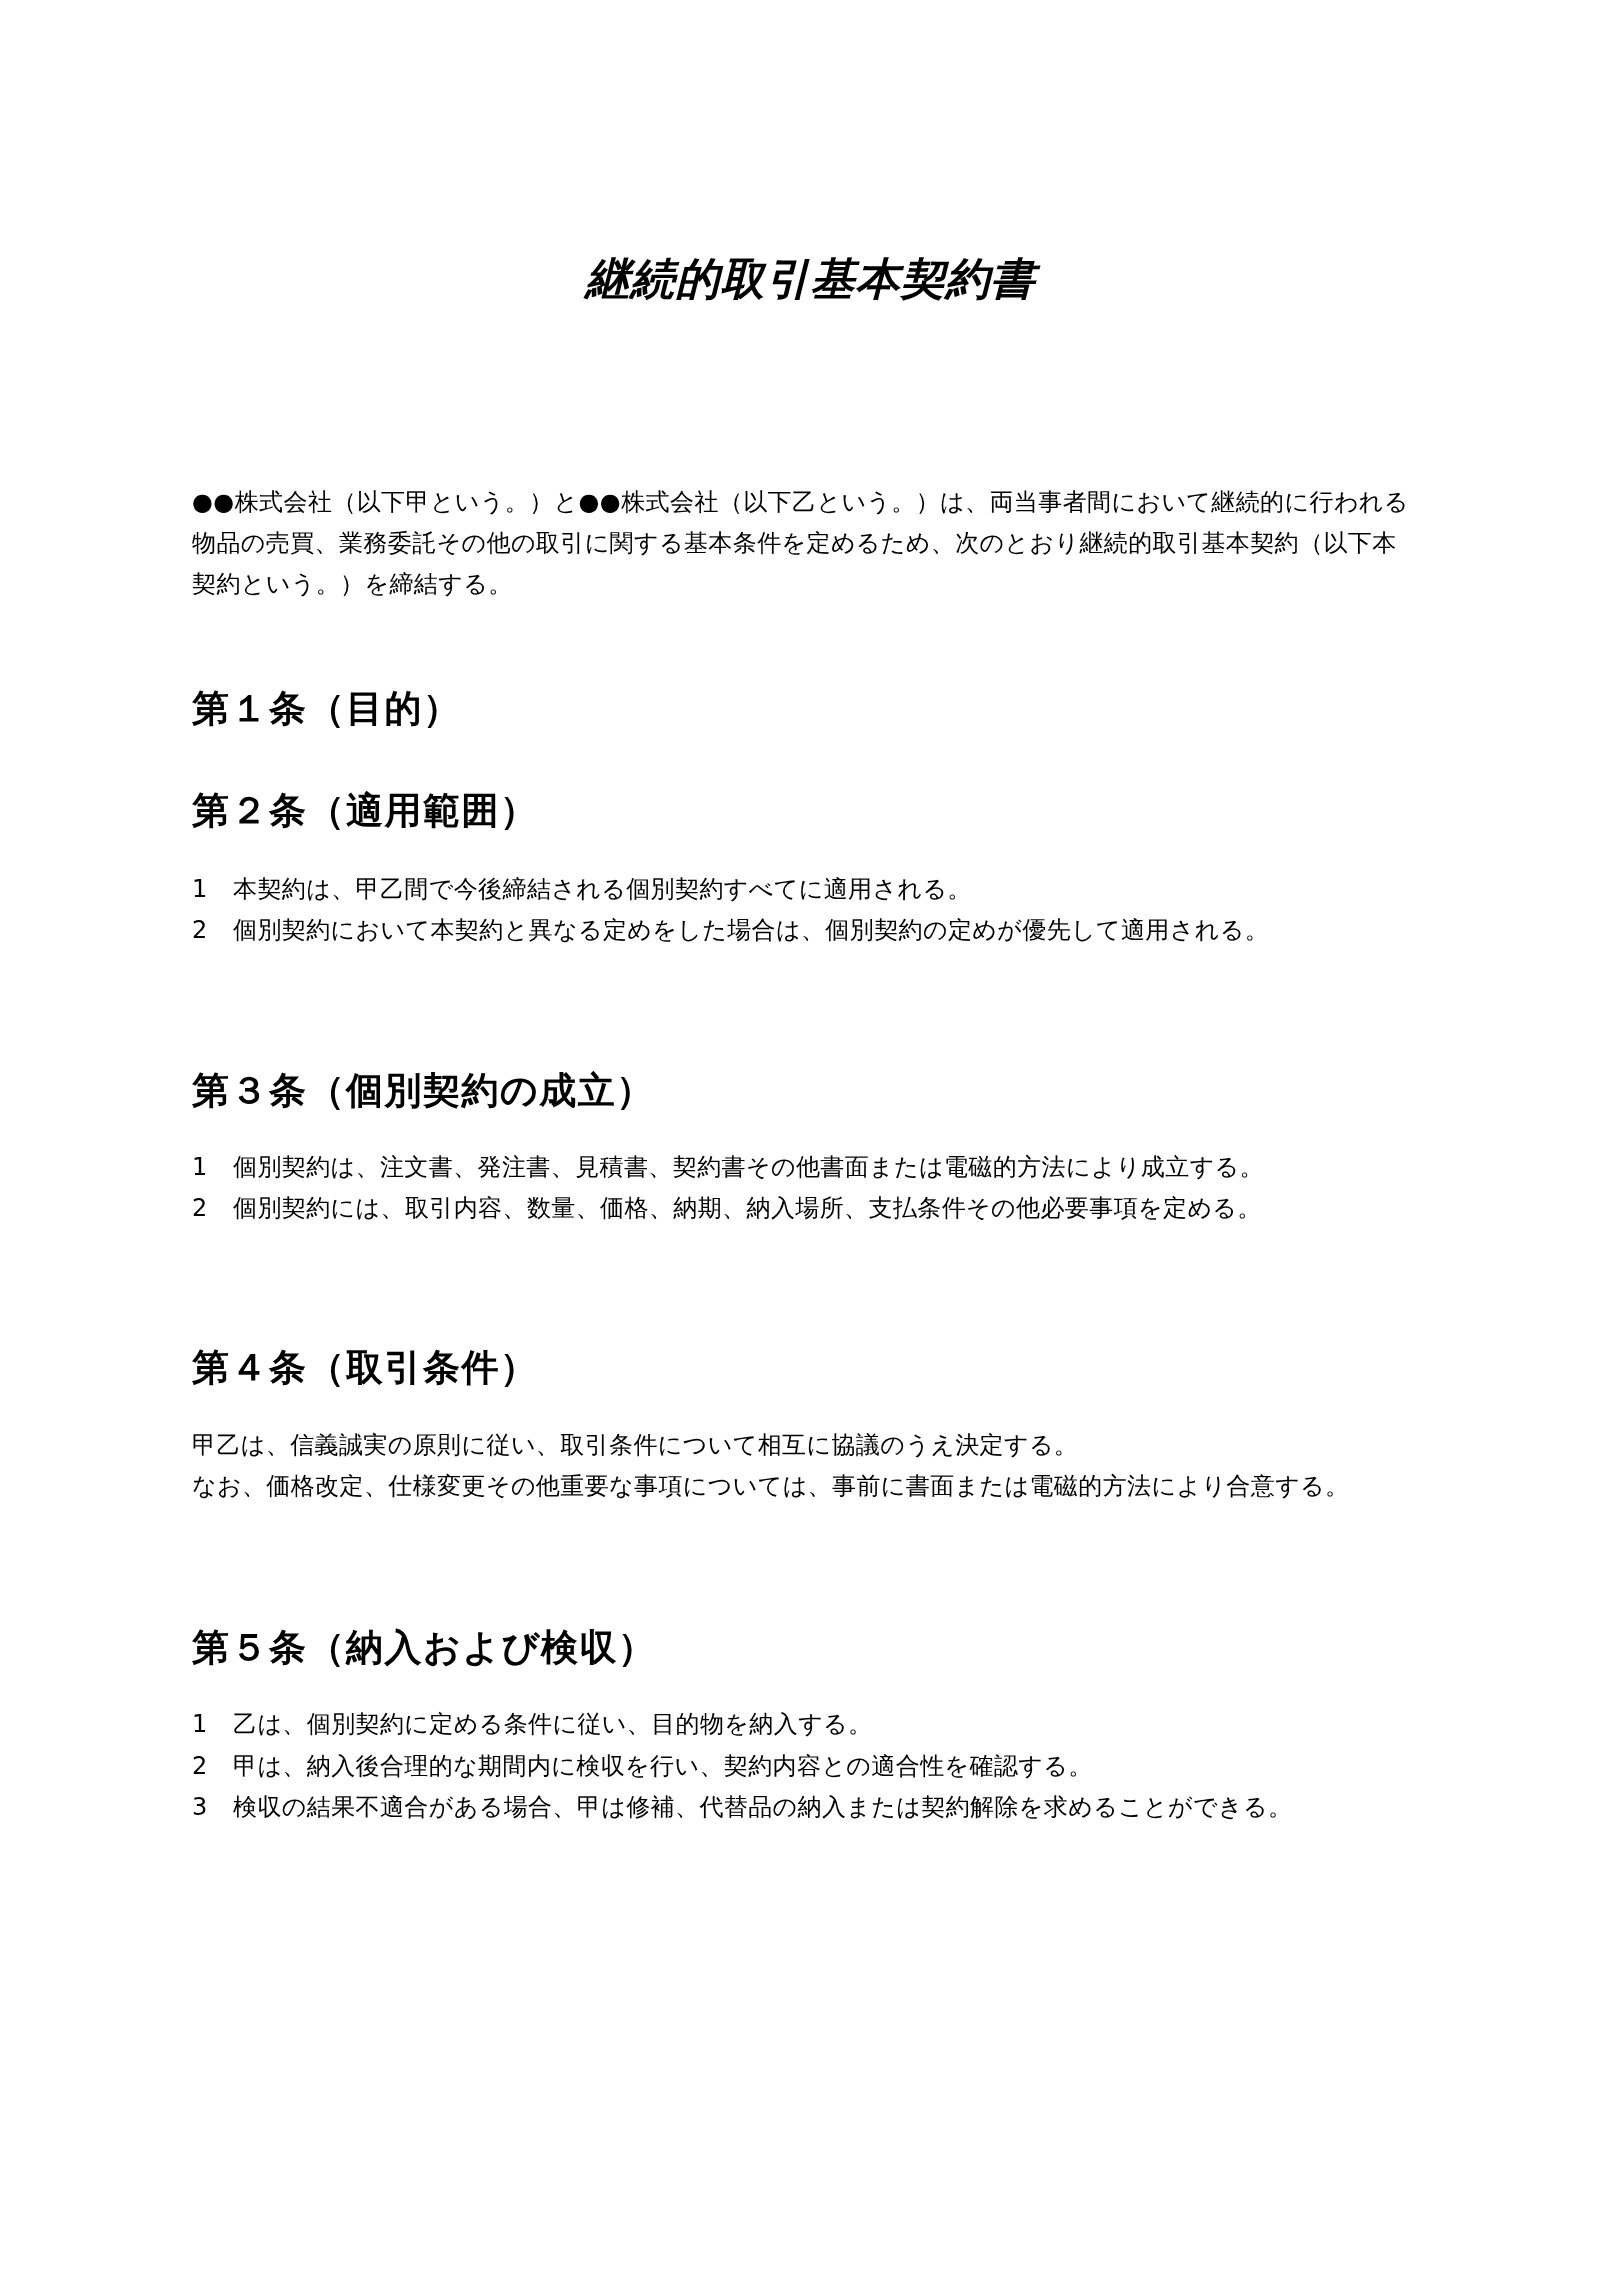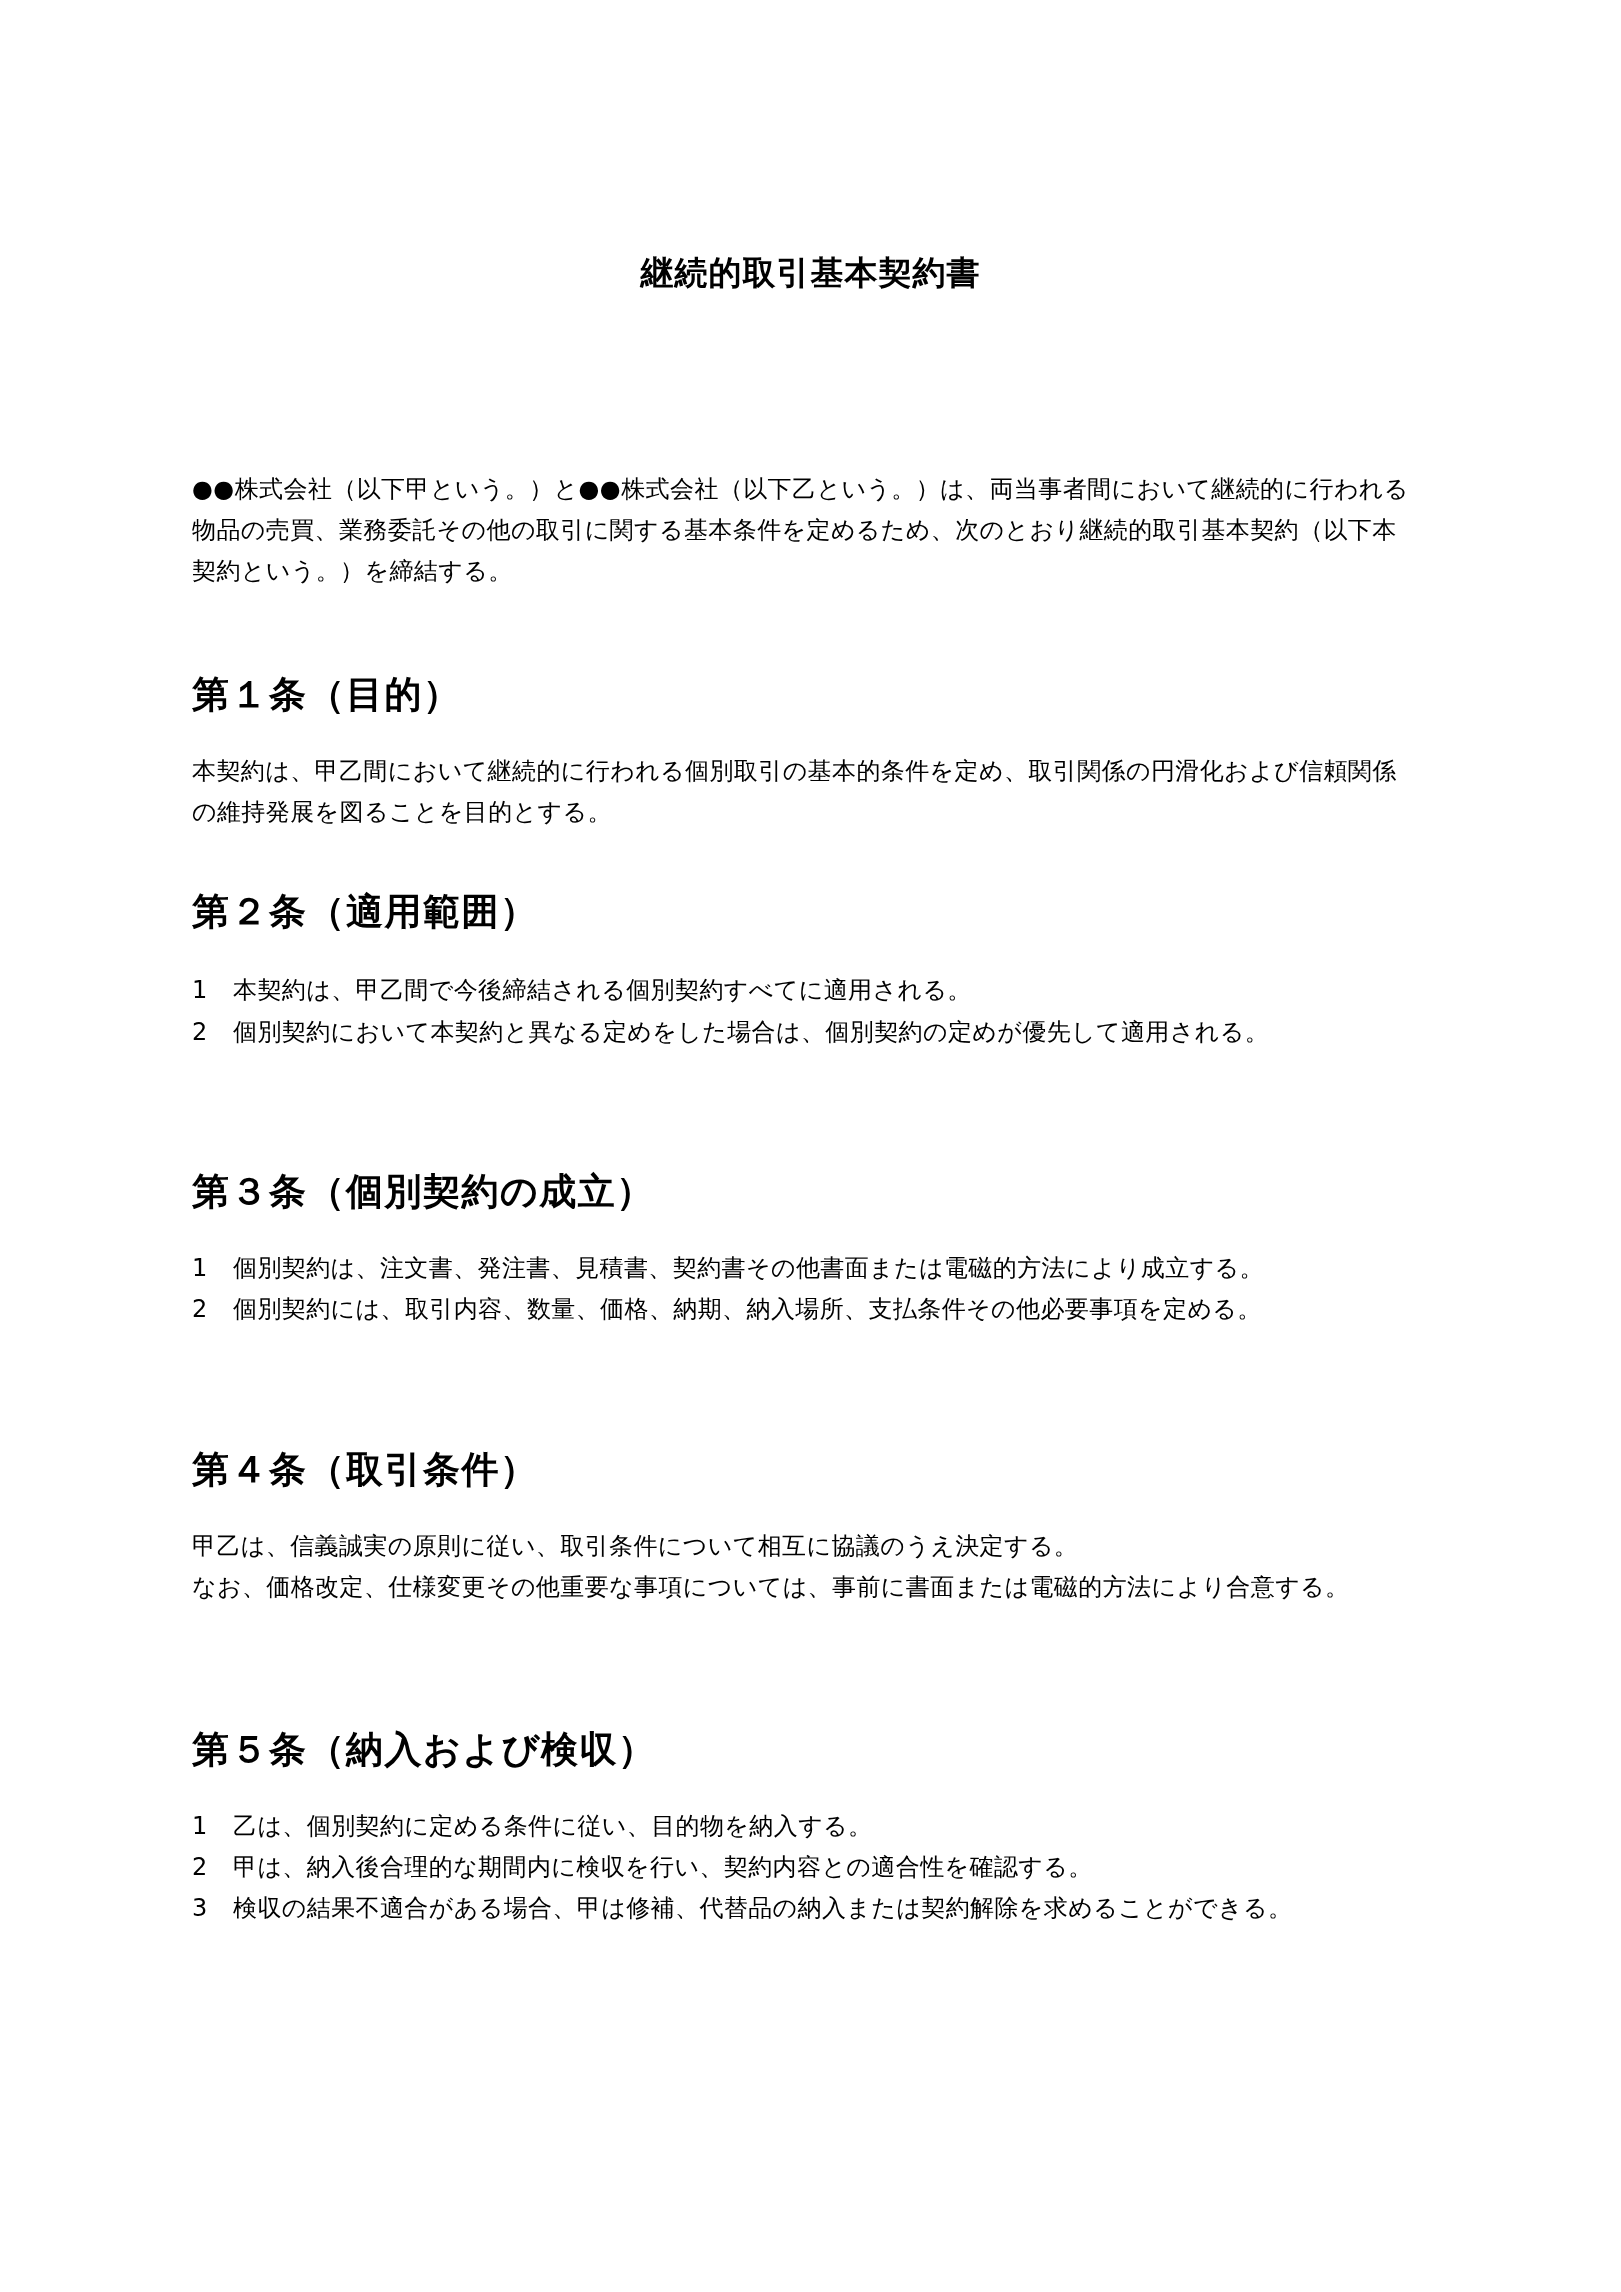--- a/index.html
+++ b/index.html
@@ -21,26 +21,27 @@
     overflow: hidden;
   }
   .content {
     position: absolute;
     left: 192px;
     top: 0;
     width: 1237px;
   }
   .doc-title {
     text-align: center;
-    font-size: 33px;
+    font-size: 44px;
     font-weight: bold;
     letter-spacing: 1px;
     margin-top: 253px;
     margin-bottom: 0;
     line-height: 1.2;
+    font-style: italic;
   }
   .preamble {
     margin-top: 176px;
     font-size: 24px;
     line-height: 1.72;
     letter-spacing: 0.4px;
     max-width: 1220px;
   }
   .article {
     margin-top: 0;
@@ -96,23 +97,20 @@
 
 <div class="page">
   <div class="content">
 
     <h1 class="doc-title">継続的取引基本契約書</h1>
 
     <p class="preamble">●●株式会社（以下甲という。）と●●株式会社（以下乙という。）は、両当事者間において継続的に行われる物品の売買、業務委託その他の取引に関する基本条件を定めるため、次のとおり継続的取引基本契約（以下本契約という。）を締結する。</p>
 
     <section class="article art-1">
       <h2 class="article-heading">第１条（目的）</h2>
-      <div class="article-body">
-        <p class="para">本契約は、甲乙間において継続的に行われる個別取引の基本的条件を定め、取引関係の円滑化および信頼関係の維持発展を図ることを目的とする。</p>
-      </div>
     </section>
 
     <section class="article art-2">
       <h2 class="article-heading">第２条（適用範囲）</h2>
       <div class="article-body">
         <ol class="numbered-list">
           <li>
             <span class="num">1</span>
             <span class="txt">本契約は、甲乙間で今後締結される個別契約すべてに適用される。</span>
           </li>

